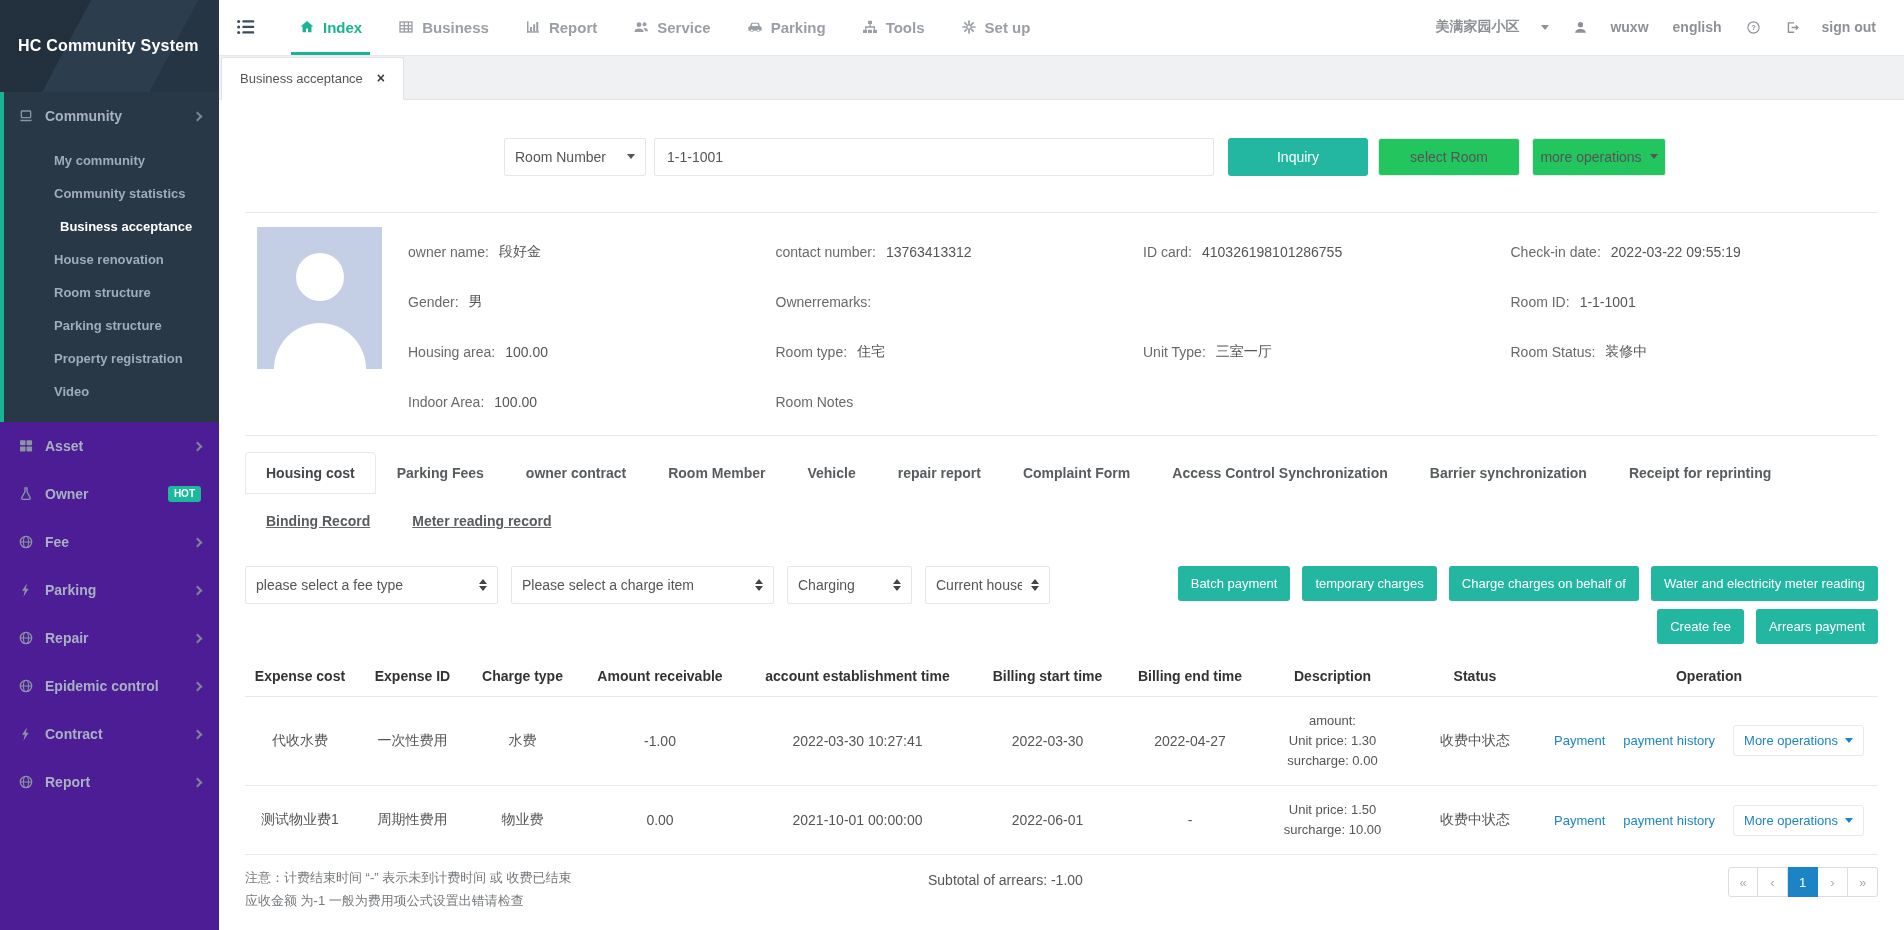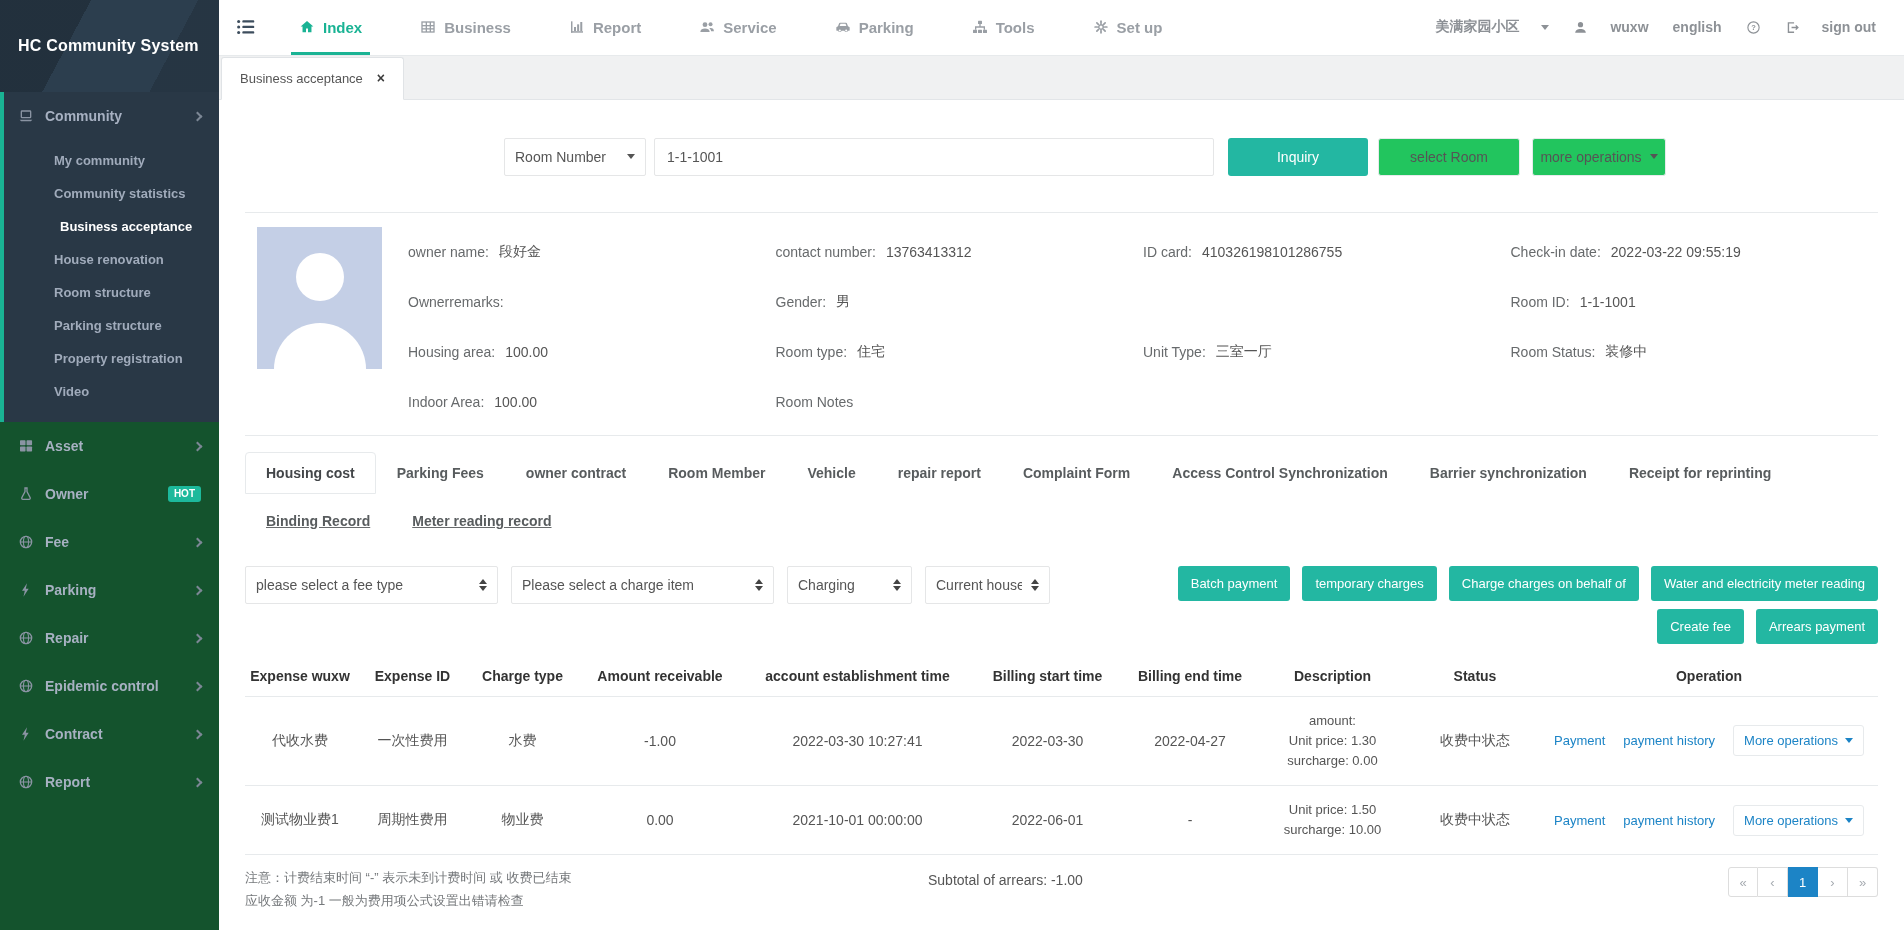--- a/index.html
+++ b/index.html
@@ -1,21 +1,21 @@
 <!DOCTYPE html>
 <html><head>
 <meta charset="utf-8">
 <style>
   * { box-sizing: border-box; margin: 0; padding: 0; }
   html,body { width:1904px; height:930px; overflow:hidden; background:#f3f3f4;
     font-family:"Liberation Sans","DejaVu Sans",sans-serif; color:#676a6c; }
   .app { display:flex; width:100%; height:100%; }
 
   
-  .sidebar { width:219px; min-width:219px; height:100%; background:#14532d; overflow:hidden; }
+  .sidebar { width:219px; min-width:219px; height:100%; background:#4c1d95; overflow:hidden; }
   .logo { height:92px; display:flex; align-items:center; padding:0 18px;
     background:
       linear-gradient(118deg, rgba(0,0,0,0.22) 0%, rgba(0,0,0,0.22) 34%, rgba(0,0,0,0) 34%),
       linear-gradient(298deg, rgba(0,0,0,0.14) 0%, rgba(0,0,0,0.14) 26%, rgba(0,0,0,0) 26%),
       #2c3e4e; }
   .logo-title { color:#fff; font-size:16px; font-weight:bold; letter-spacing:.2px; }
   .side-item { height:48px; display:flex; align-items:center; padding:0 18px;
     color:#a7b1c2; font-size:14px; font-weight:600; cursor:pointer; }
   .side-item .sicon { width:16px; height:16px; margin-right:11px; color:#8a94a3; flex:0 0 auto; }
   .chev { width:7px; height:7px; border-right:2px solid #7c8795; border-top:2px solid #7c8795;
@@ -26,21 +26,21 @@
   .side-sub-item { padding:9px 10px 9px 50px; color:#a0abbb; font-size:13px; font-weight:600; cursor:pointer; }
   .side-sub-item.active { color:#ffffff; padding-left:56px; }
   .badge-hot { margin-left:auto; background:#1db99c; color:#fff; font-size:10px; font-weight:bold;
     padding:3px 6px; border-radius:3px; line-height:1; }
 
   
   .main { flex:1; display:flex; flex-direction:column; height:100%; }
 
   .topbar { height:56px; background:#fff; display:flex; align-items:center; border-bottom:1px solid #e7eaec; }
   .hamburger { margin-left:16px; width:22px; height:22px; color:#3d4d5d; cursor:pointer; }
-  .nav-items { display:flex; margin-left:24px; height:100%;gap:22px; }
+  .nav-items { display:flex; margin-left:24px; height:100%; }
   .nav-item { padding:0 18px; height:100%; display:flex; align-items:center; gap:8px;
     color:#9a9fa5; font-size:15px; font-weight:600; position:relative; cursor:pointer; }
   .nav-item .nicon { width:16px; height:16px; }
   .nav-item.active { color:#1ab394; }
   .nav-item.active::after { content:''; position:absolute; left:10px; right:10px; bottom:0;
     height:3px; background:#1ab394; }
   .topbar-right { margin-left:auto; display:flex; align-items:center; gap:24px;
     padding-right:28px; color:#8d9196; font-size:14px; font-weight:600; }
   .tr-item { display:flex; align-items:center; gap:22px; cursor:pointer; }
   .tr-item .nicon { width:15px; height:15px; }
@@ -405,26 +405,26 @@
             </div>
           <div class="field">
               <span class="flabel">ID card:</span>
               <span class="fvalue">410326198101286755</span>
             </div>
           <div class="field">
               <span class="flabel">Check-in date:</span>
               <span class="fvalue">2022-03-22 09:55:19</span>
             </div>
           <div class="field">
+              <span class="flabel">Gender:</span>
+              <span class="fvalue">男</span>
+            </div>
+          <div class="field">
               <span class="flabel">Ownerremarks:</span>
               <span class="fvalue"></span>
-            </div>
-          <div class="field">
-              <span class="flabel">Gender:</span>
-              <span class="fvalue">男</span>
             </div>
           <div class="field">
               <span class="flabel"></span>
               <span class="fvalue"></span>
             </div>
           <div class="field">
               <span class="flabel">Room ID:</span>
               <span class="fvalue">1-1-1001</span>
             </div>
           <div class="field">
@@ -518,21 +518,21 @@
           </div>
           <div class="actions-line">
             <button class="btn-action">Create fee</button>
             <button class="btn-action">Arrears payment</button>
           </div>
         </div>
       </div>
 
       <div class="tbl">
         <div class="tbl-grid tbl-head">
-          <div>Expense wuxw</div>
+          <div>Expense cost</div>
           <div>Expense ID</div>
           <div>Charge type</div>
           <div>Amount receivable</div>
           <div>account establishment time</div>
           <div>Billing start time</div>
           <div>Billing end time</div>
           <div>Description</div>
           <div>Status</div>
           <div>Operation</div>
         </div>

